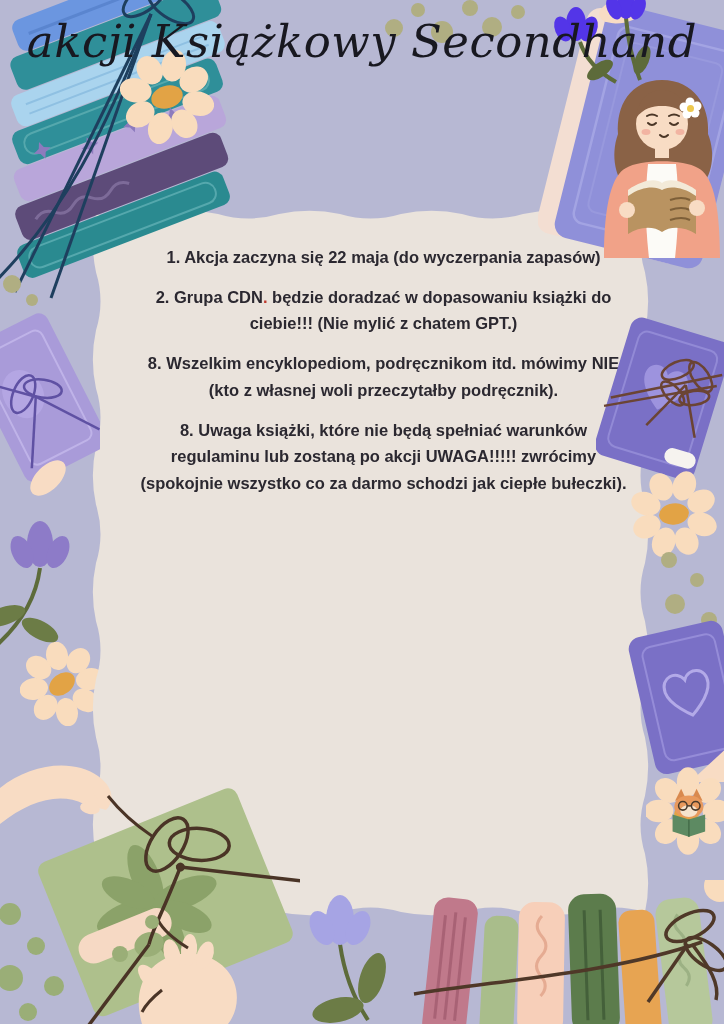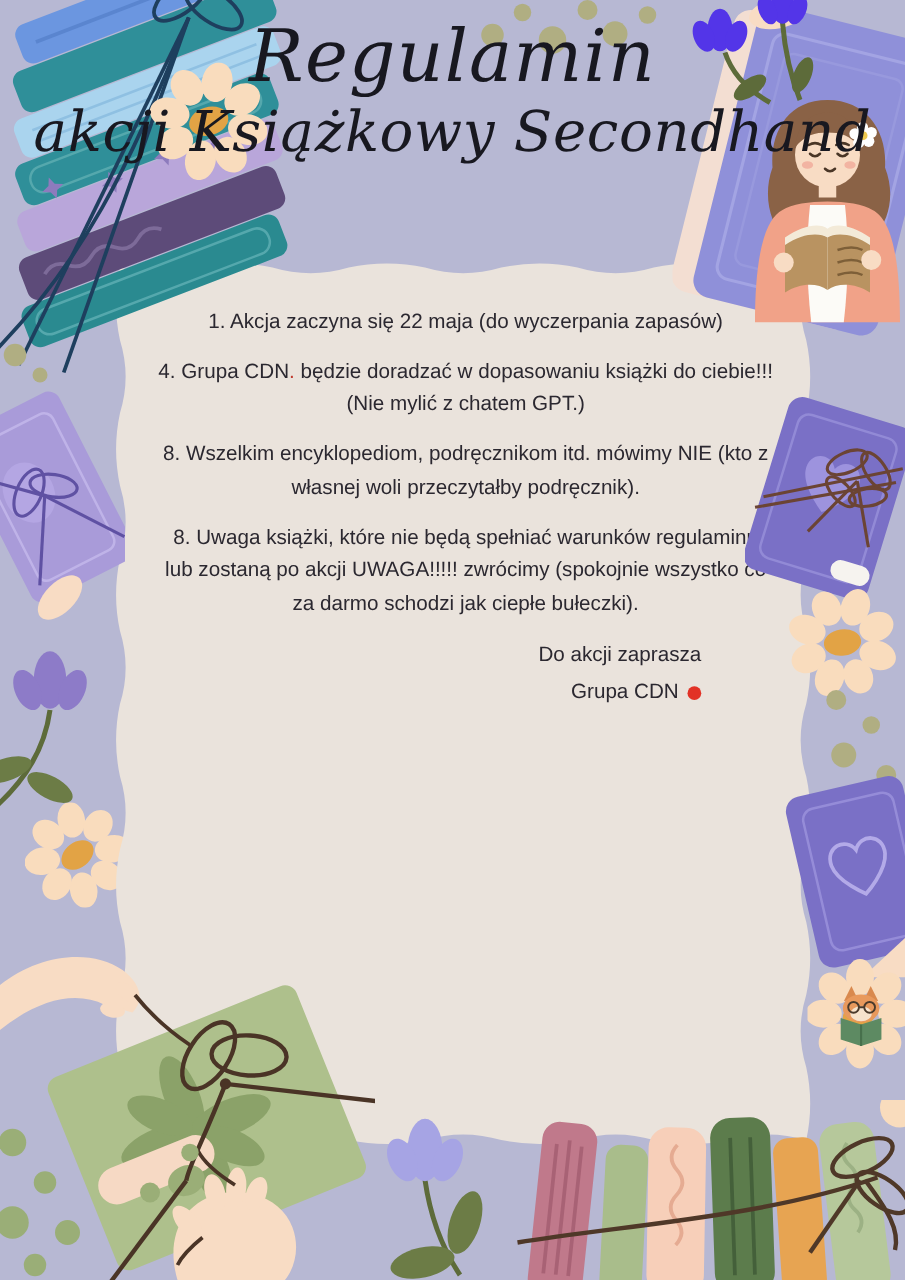--- a/index.html
+++ b/index.html
@@ -14,55 +14,50 @@
   #panel-svg{position:absolute;left:0;top:0;z-index:2;}
   
   .title{
     position:absolute;top:14px;left:0;width:100%;z-index:5;text-align:center;
     font-family:"DejaVu Serif", serif;font-style:italic;color:#181820;
   }
   .title .t1{font-size:58px;line-height:1.1;letter-spacing:1px;}
   .title .t2{font-size:45px;line-height:1.25;letter-spacing:0.5px;}
   
   .rules-wrap{
-    position:absolute;left:96px;top:214px;width:549px;height:700px;z-index:3;
+    position:absolute;left:107px;top:214px;width:549px;height:700px;z-index:3;
     box-sizing:border-box;padding:30px 26px 0 30px;
-    color:#2b2830;font-weight:normal;font-size:16.5px;line-height:1.62;
+    color:#2b2830;font-weight:bold;font-size:16.5px;line-height:1.62;
   }
   .rule{text-align:center;margin:0 auto 13px auto;max-width:512px;}
   .rule .red{color:#c03a2e;}
   .footer{margin-top:10px;text-align:right;padding-right:58px;line-height:1.8;font-size:16.5px;}
   .footer .dot{
     display:inline-block;width:11px;height:11px;border-radius:50%;
     background:#e23226;margin-left:7px;vertical-align:middle;
   }
 </style>
 </head>
 <body>
 
 <svg id="panel-svg" width="724" height="1024" viewBox="0 0 724 1024">
   <path id="panel-path" fill="#eae3dc" d="M 96 214 Q 126.5 223.0 157.0 214.0 Q 187.5 207.7 218.0 214.0 Q 248.5 223.0 279.0 214.0 Q 309.5 207.7 340.0 214.0 Q 370.5 223.0 401.0 214.0 Q 431.5 207.7 462.0 214.0 Q 492.5 223.0 523.0 214.0 Q 553.5 207.7 584.0 214.0 Q 614.5 223.0 645.0 214.0 Q 636.0 243.1 645.0 272.2 Q 651.3 301.3 645.0 330.3 Q 636.0 359.4 645.0 388.5 Q 651.3 417.6 645.0 446.7 Q 636.0 475.8 645.0 504.8 Q 651.3 533.9 645.0 563.0 Q 636.0 592.1 645.0 621.2 Q 651.3 650.3 645.0 679.3 Q 636.0 708.4 645.0 737.5 Q 651.3 766.6 645.0 795.7 Q 636.0 824.8 645.0 853.8 Q 651.3 882.9 645.0 912.0 Q 614.5 903.0 584.0 912.0 Q 553.5 918.3 523.0 912.0 Q 492.5 903.0 462.0 912.0 Q 431.5 918.3 401.0 912.0 Q 370.5 903.0 340.0 912.0 Q 309.5 918.3 279.0 912.0 Q 248.5 903.0 218.0 912.0 Q 187.5 918.3 157.0 912.0 Q 126.5 903.0 96.0 912.0 Q 105.0 882.9 96.0 853.8 Q 89.7 824.8 96.0 795.7 Q 105.0 766.6 96.0 737.5 Q 89.7 708.4 96.0 679.3 Q 105.0 650.3 96.0 621.2 Q 89.7 592.1 96.0 563.0 Q 105.0 533.9 96.0 504.8 Q 89.7 475.8 96.0 446.7 Q 105.0 417.6 96.0 388.5 Q 89.7 359.4 96.0 330.3 Q 105.0 301.3 96.0 272.2 Q 89.7 243.1 96.0 214.0 Z"></path>
 </svg>
 
 <div class="title">
-  <div class="t1">Regulamin</div>
   <div class="t2">akcji Książkowy Secondhand</div>
 </div>
 
 <div class="rules-wrap">
   <div>
       <div class="rule"><span>1.  Akcja zaczyna się 22 maja (do wyczerpania zapasów)</span></div>
-      <div class="rule"><span>4. Grupa CDN</span><span class="red">.</span><span> będzie doradzać w dopasowaniu książki do ciebie!!! (Nie mylić z chatem GPT.)</span></div>
+      <div class="rule"><span>2. Grupa CDN</span><span class="red">.</span><span> będzie doradzać w dopasowaniu książki do ciebie!!! (Nie mylić z chatem GPT.)</span></div>
       <div class="rule"><span>8. Wszelkim encyklopediom, podręcznikom itd. mówimy NIE (kto z własnej woli przeczytałby podręcznik).</span></div>
       <div class="rule"><span>8. Uwaga książki, które nie będą spełniać warunków regulaminu lub zostaną po akcji UWAGA!!!!! zwrócimy (spokojnie wszystko co za darmo schodzi jak ciepłe bułeczki).</span></div>
     </div>
-  <div class="footer">
-    <div>Do akcji zaprasza</div>
-    <div><span>Grupa CDN</span><span class="dot"></span></div>
-  </div>
 </div>
 
 <svg width="0" height="0" style="position:absolute" aria-hidden="true">
   <defs>
     <g id="daisyg">
       <g fill="#f9dcbd">
         <ellipse cx="50" cy="16" rx="13" ry="17"></ellipse>
         <ellipse cx="50" cy="84" rx="13" ry="17"></ellipse>
         <ellipse cx="16" cy="50" rx="17" ry="13"></ellipse>
         <ellipse cx="84" cy="50" rx="17" ry="13"></ellipse>

